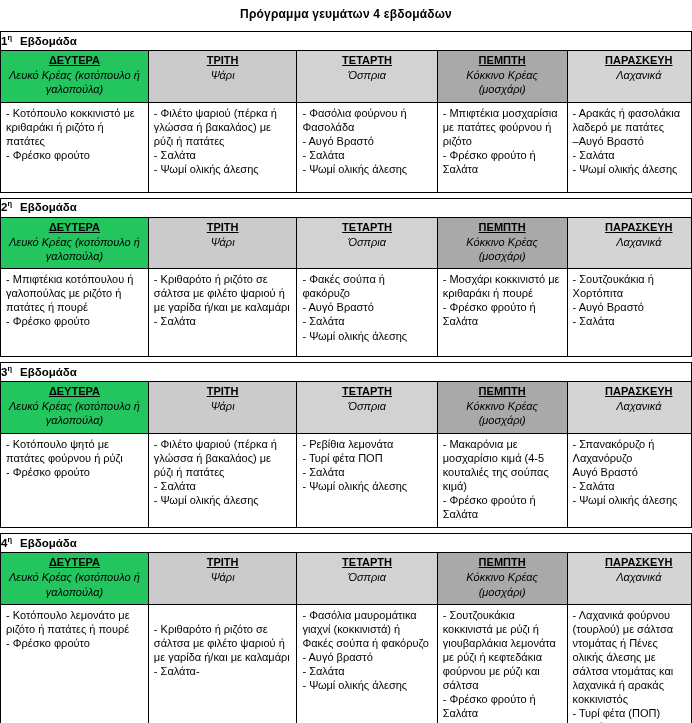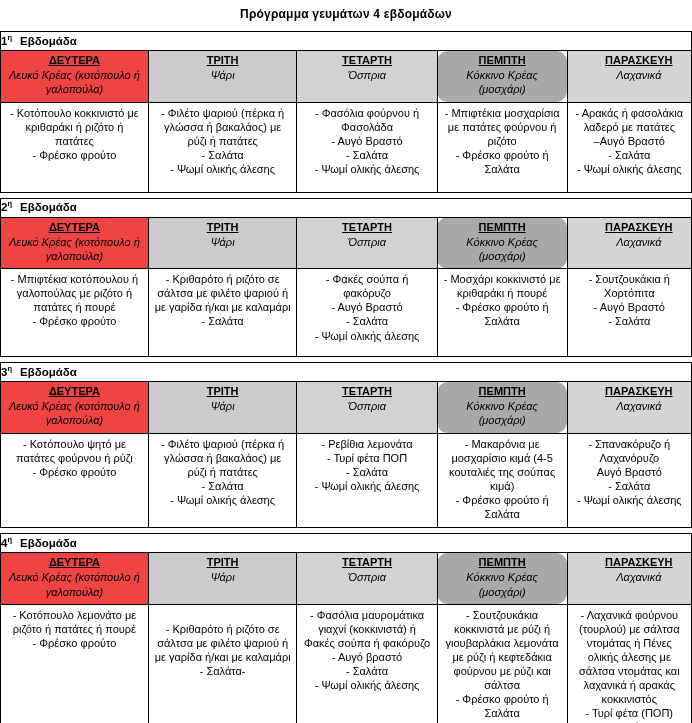--- a/index.html
+++ b/index.html
@@ -37,43 +37,42 @@
     padding:1px 0 2px 0;
     height:15px;
   }
   .week-title sup{font-size:7.5px;line-height:0;}
   .week-title .wt-word{margin-left:8px;}
   th.dayhead{
     vertical-align:top;
     padding:3px 4px 5px 4px;
     font-weight:normal;
   }
-  th.bg-mon{background:#ef4444;}
+  th.bg-mon{background:#22c55e;}
   th.bg-tue{background:#cbcbcb;}
   th.bg-wed{background:#d2d2d2;}
-  th.bg-thu{background:#a9a9a9;border-radius:11px;}
+  th.bg-thu{background:#a9a9a9;}
   th.bg-fri{background:#d4d4d4;padding-left:23px;}
   .day-name{
     font-size:11px;
     font-weight:bold;
     text-decoration:underline;
     text-align:center;
     margin-bottom:2px;
   }
   .day-sub{
     font-size:11px;
     font-style:italic;
     text-align:center;
     line-height:1.3;
   }
   td.meals{
     background:#fff;
     font-size:11px;
     line-height:1.28;
-    text-align:center;
     vertical-align:top;
     padding:3px 5px 6px 5px;
     white-space:pre-line;
   }
   td.mh-a{height:80px;}
   td.mh-b{height:78px;}
   td.mh-c{height:78px;margin-top:34px;}
   td.mh-d{height:131px;}
 </style>
 </head>

